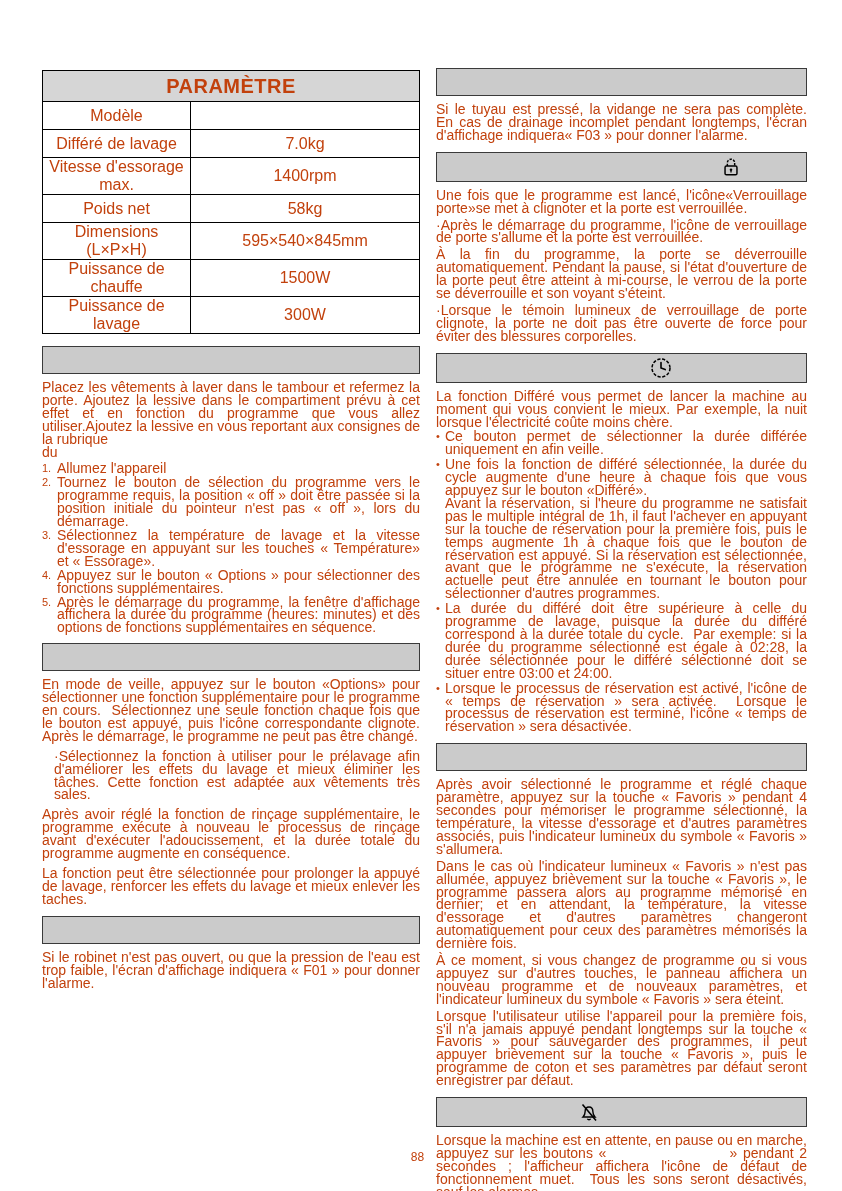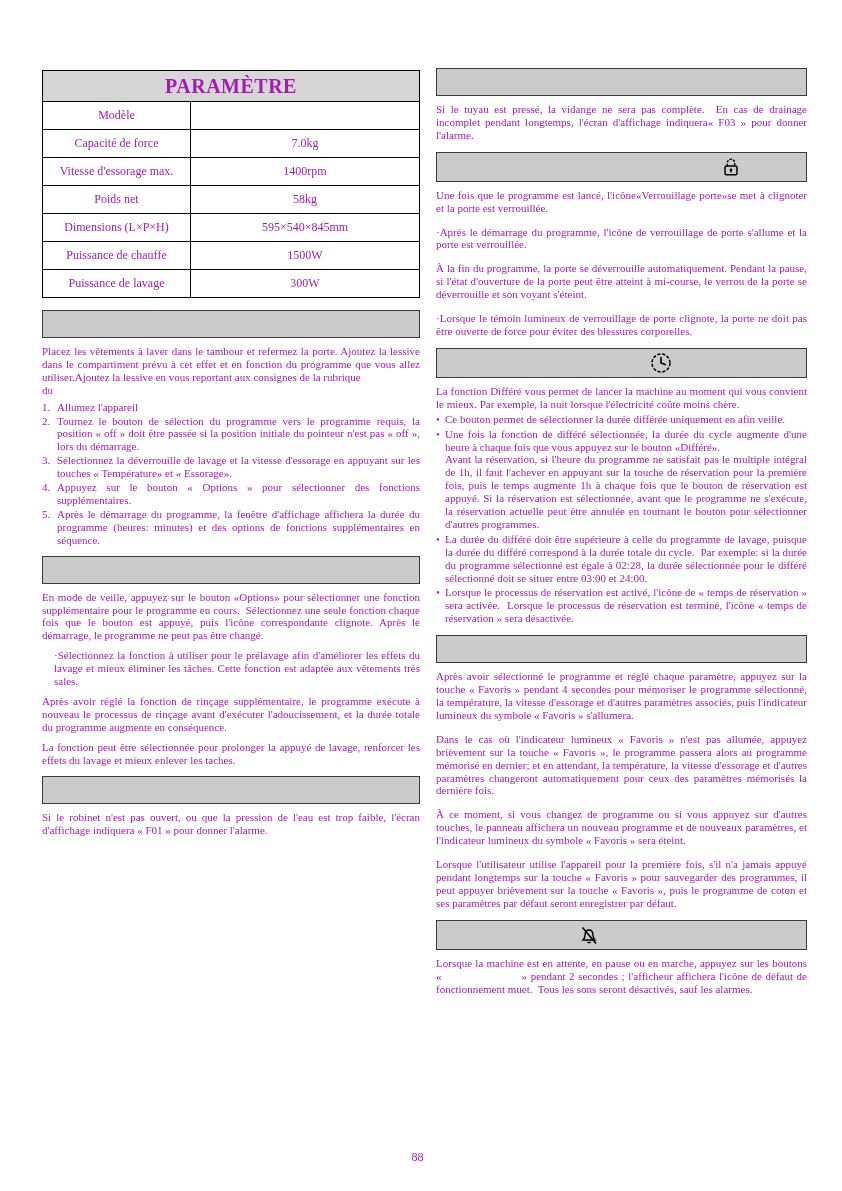--- a/index.html
+++ b/index.html
@@ -1,43 +1,43 @@
 <!DOCTYPE html>
 <html><head>
 <meta charset="utf-8">
 <style>
   * { margin:0; padding:0; box-sizing:border-box; }
   html,body { background:#ffffff; }
   .page {
     position:relative; width:842px; height:1191px; margin:0 auto;
-    background:#ffffff; color:#a21caf; overflow:hidden;
-    font-family:Liberation Serif, serif;
+    background:#ffffff; color:#c2410c; overflow:hidden;
+    font-family:Liberation Sans, sans-serif;
   }
   .col { position:absolute; }
   .col-left  { left:42px;  top:70px; width:378px; }
   .col-right { left:436px; top:68px; width:371px; }
 
   
   table.spec { width:100%; border-collapse:collapse; }
   table.spec th, table.spec td { border:1px solid #000; text-align:center; vertical-align:middle; }
   table.spec th { height:31px; font-size:20px; font-weight:bold; letter-spacing:0.5px; background:#d6d6d6; }
-  table.spec td { height:28px; font-size:12px; }
+  table.spec td { height:28px; font-size:16px; }
   table.spec td.lbl { width:148px; }
 
   
   .bar { height:28px; background:#cbcbcb; border:1px solid #3a3a3a; display:flex; align-items:center; }
   .bar.tall { height:30px; }
   .bar-icon { display:inline-flex; align-items:center; }
 
   
   .body, .step-t, .bullet-t {
-    font-size:11px; line-height:12.9px; white-space:pre-wrap; text-align:justify;
+    font-size:14px; line-height:12.9px; white-space:pre-wrap; text-align:justify;
   }
   p.body { margin-top:7px; }
-  p.body.tight { margin-top:11px; }
+  p.body.tight { margin-top:4px; }
 
   .steps { margin-top:4px; }
   .step { display:flex; margin-top:1px; }
   .step-n { flex:none; width:15px; font-size:11px; line-height:12.9px; }
   .step-t { flex:1; }
 
   .bullets { margin-top:2px; }
   .bullet { display:flex; margin-top:2px; }
   .bullet-m { flex:none; width:9px; font-size:11px; line-height:12.9px; }
   .bullet-t { flex:1; }
@@ -66,21 +66,21 @@
         <tr>
             <th colspan="2">PARAMÈTRE</th>
           </tr>
       </thead>
       <tbody>
         <tr>
             <td class="lbl">Modèle</td>
             <td></td>
           </tr>
         <tr>
-            <td class="lbl">Capacité de force</td>
+            <td class="lbl">Différé de lavage</td>
             <td>7.0kg</td>
           </tr>
         <tr>
             <td class="lbl">Vitesse d'essorage max.</td>
             <td>1400rpm</td>
           </tr>
         <tr>
             <td class="lbl">Poids net</td>
             <td>58kg</td>
           </tr>
@@ -108,21 +108,21 @@
       <div class="step">
           <span class="step-n">1.</span>
           <span class="step-t">Allumez l'appareil</span>
         </div>
       <div class="step">
           <span class="step-n">2.</span>
           <span class="step-t">Tournez le bouton de sélection du programme vers le programme requis, la position « off » doit être passée si la position initiale du pointeur n'est pas « off », lors du démarrage.</span>
         </div>
       <div class="step">
           <span class="step-n">3.</span>
-          <span class="step-t">Sélectionnez la déverrouille de lavage et la vitesse d'essorage en appuyant sur les touches « Température» et « Essorage».</span>
+          <span class="step-t">Sélectionnez la température de lavage et la vitesse d'essorage en appuyant sur les touches « Température» et « Essorage».</span>
         </div>
       <div class="step">
           <span class="step-n">4.</span>
           <span class="step-t">Appuyez sur le bouton « Options » pour sélectionner des fonctions supplémentaires.</span>
         </div>
       <div class="step">
           <span class="step-n">5.</span>
           <span class="step-t">Après le démarrage du programme, la fenêtre d'affichage affichera la durée du programme (heures: minutes) et des options de fonctions supplémentaires en séquence.</span>
         </div>
     </div>

